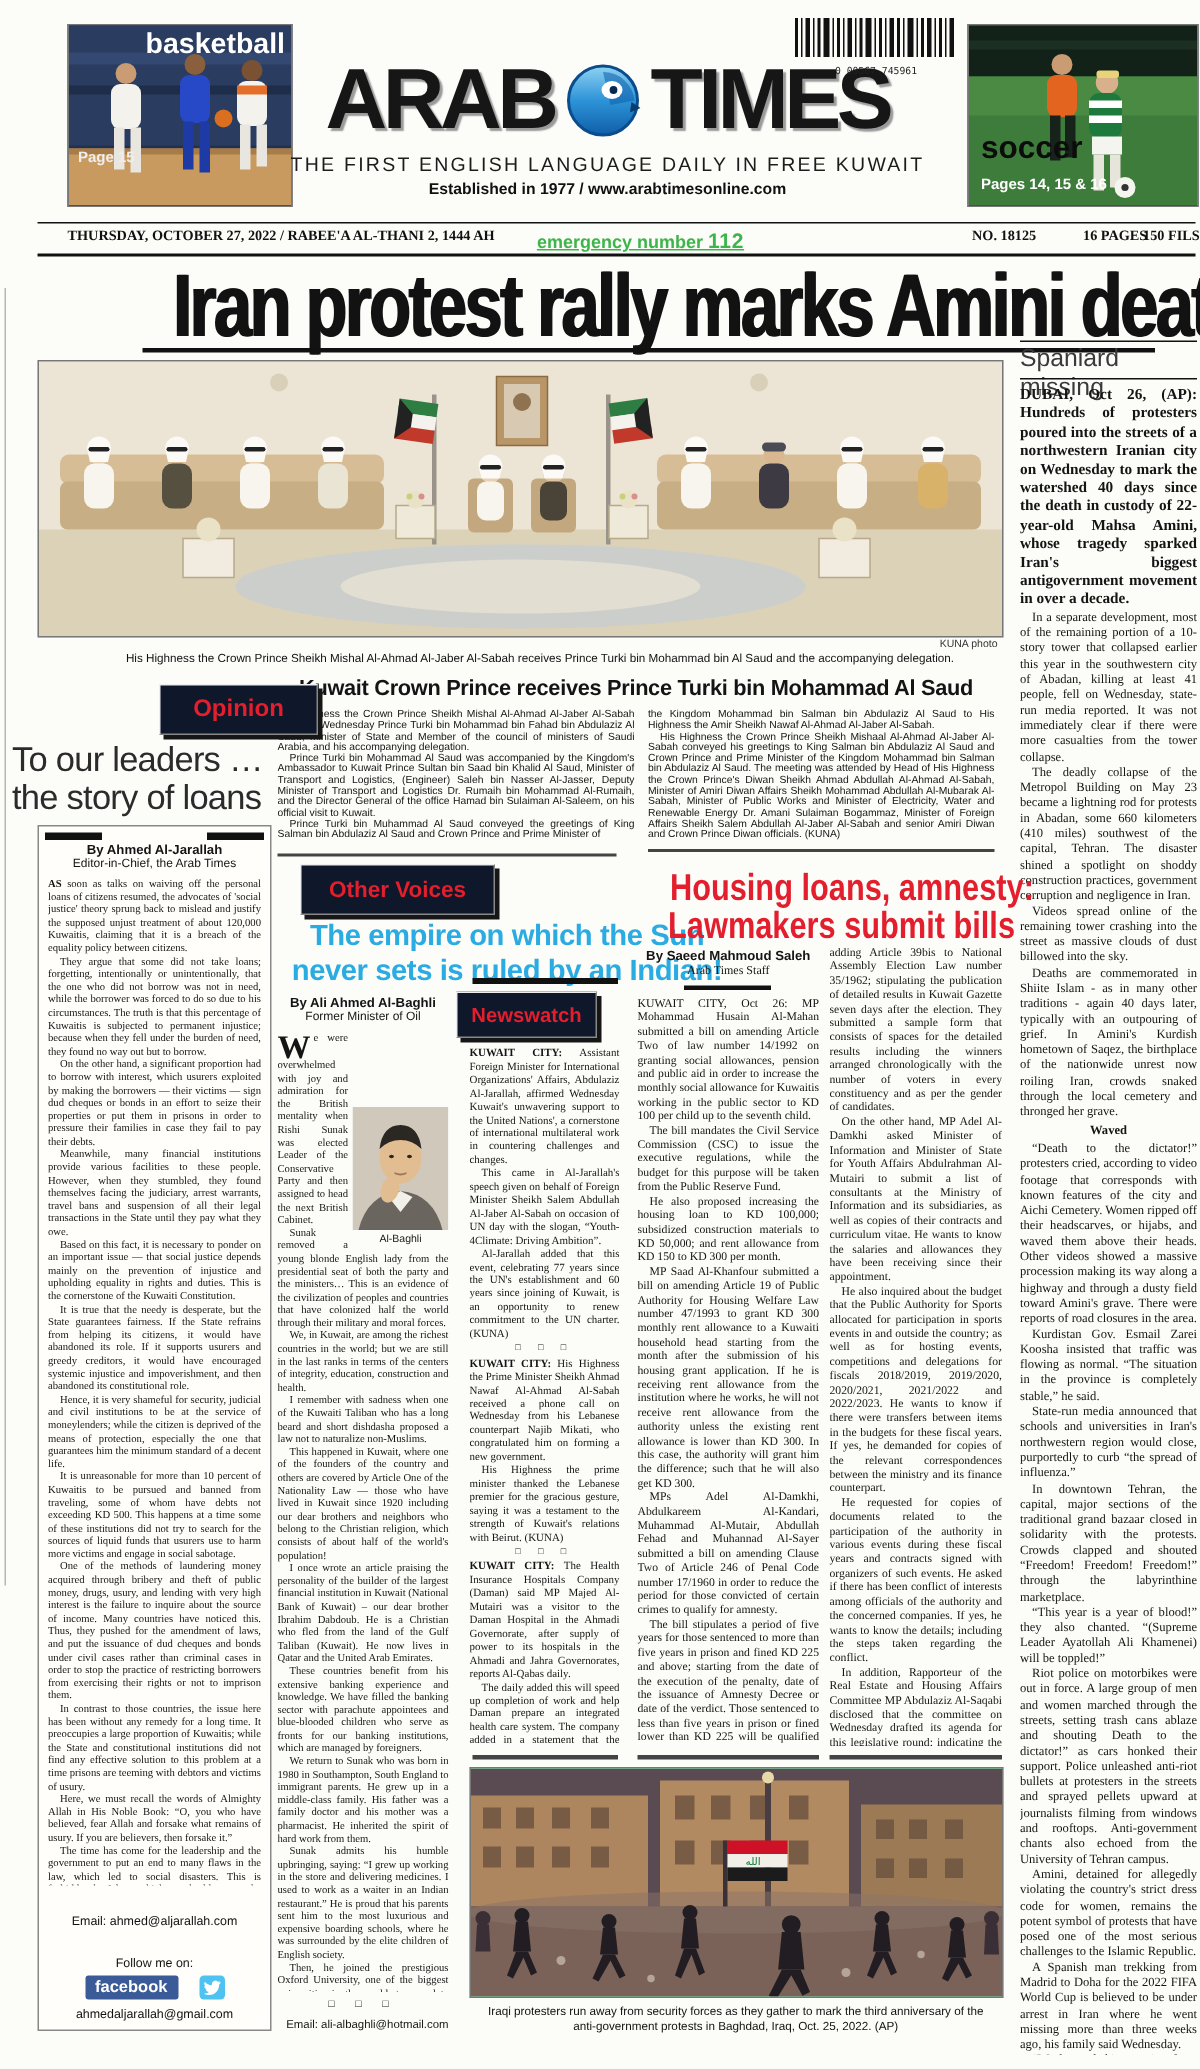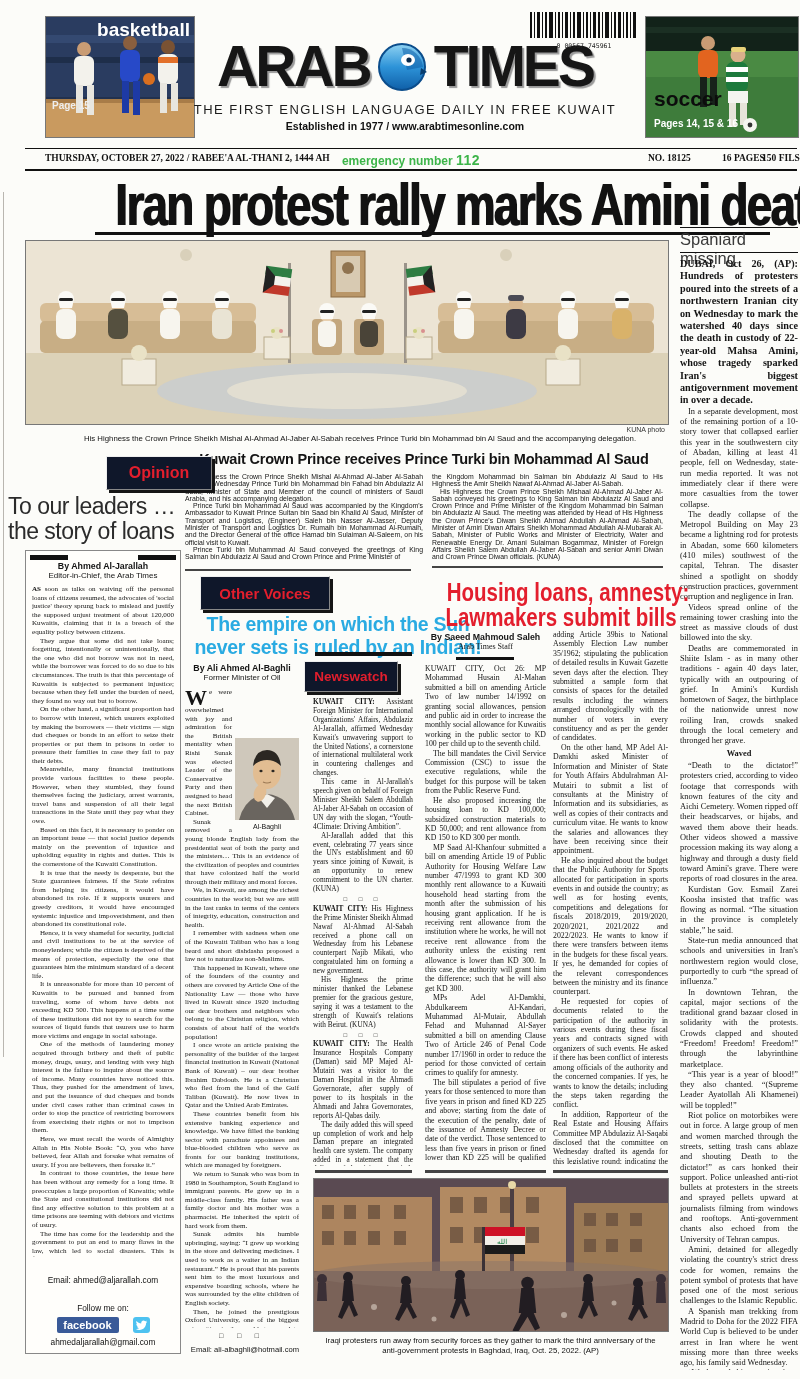--- a/index.html
+++ b/index.html
@@ -188,21 +188,21 @@
         <circle cx="104" cy="108" r="7" fill="#f5f5f0"></circle>
           <circle cx="104" cy="108" r="2.4" fill="#333"></circle>
       </g>
     </svg>
     <div class="ovl" style="left:8px;bottom:26px;font-size:21px;color:#0c0c0c;">soccer</div>
     <div class="ovl" style="left:8px;bottom:8px;font-size:10px;color:#fff;">Pages 14, 15 &amp; 16</div>
   </div>
 
   <div class="abs rule" style="left:25px;top:148px;width:772px;height:1px;"></div>
   <div class="abs dl" style="left:45px;top:153px;">THURSDAY, OCTOBER 27, 2022 / RABEE'A AL-THANI 2, 1444 AH</div>
-  <div class="abs dl-em" style="left:301px;top:152px;width:220px;">
+  <div class="abs dl-em" style="left:317px;top:152px;width:220px;text-decoration:underline;">
     <span>emergency number</span>
     <b>112</b>
   </div>
   <div class="abs dl" style="left:648px;top:153px;">NO. 18125</div>
   <div class="abs dl" style="left:722px;top:153px;">16 PAGES</div>
   <div class="abs dl" style="left:762px;top:153px;">150 FILS</div>
   <div class="abs rule" style="left:25px;top:169px;width:772px;height:2px;"></div>
 
   <div class="abs lead-hl-wrap" style="left:25px;top:176px;width:750px;">
     <span class="lead-hl">Iran protest rally marks Amini death</span>
@@ -363,22 +363,22 @@
     <div class="ncol serif7" style="margin:5px 6px 0;height:672px;">
         <p class="noind"><b>AS </b>soon as talks on waiving off the personal loans of citizens resumed, the advocates of 'social justice' theory sprung back to mislead and justify the supposed unjust treatment of about 120,000 Kuwaitis, claiming that it is a breach of the equality policy between citizens.</p>
         <p>They argue that some did not take loans; forgetting, intentionally or unintentionally, that the one who did not borrow was not in need, while the borrower was forced to do so due to his circumstances. The truth is that this percentage of Kuwaitis is subjected to permanent injustice; because when they fell under the burden of need, they found no way out but to borrow.</p>
         <p>On the other hand, a significant proportion had to borrow with interest, which usurers exploited by making the borrowers — their victims — sign dud cheques or bonds in an effort to seize their properties or put them in prisons in order to pressure their families in case they fail to pay their debts.</p>
         <p>Meanwhile, many financial institutions provide various facilities to these people. However, when they stumbled, they found themselves facing the judiciary, arrest warrants, travel bans and suspension of all their legal transactions in the State until they pay what they owe.</p>
         <p>Based on this fact, it is necessary to ponder on an important issue — that social justice depends mainly on the prevention of injustice and upholding equality in rights and duties. This is the cornerstone of the Kuwaiti Constitution.</p>
         <p>It is true that the needy is desperate, but the State guarantees fairness. If the State refrains from helping its citizens, it would have abandoned its role. If it supports usurers and greedy creditors, it would have encouraged systemic injustice and impoverishment, and then abandoned its constitutional role.</p>
         <p>Hence, it is very shameful for security, judicial and civil institutions to be at the service of moneylenders; while the citizen is deprived of the means of protection, especially the one that guarantees him the minimum standard of a decent life.</p>
         <p>It is unreasonable for more than 10 percent of Kuwaitis to be pursued and banned from traveling, some of whom have debts not exceeding KD 500. This happens at a time some of these institutions did not try to search for the sources of liquid funds that usurers use to harm more victims and engage in social sabotage.</p>
         <p>One of the methods of laundering money acquired through bribery and theft of public money, drugs, usury, and lending with very high interest is the failure to inquire about the source of income. Many countries have noticed this. Thus, they pushed for the amendment of laws, and put the issuance of dud cheques and bonds under civil cases rather than criminal cases in order to stop the practice of restricting borrowers from exercising their rights or not to imprison them.</p>
+        <p>In contrast to those countries, the issue here has been without any remedy for a long time. It preoccupies a large proportion of Kuwaitis; while the State and constitutional institutions did not find any effective solution to this problem at a time prisons are teeming with debtors and victims of usury.</p>
         <p>Here, we must recall the words of Almighty Allah in His Noble Book: “O, you who have believed, fear Allah and forsake what remains of usury. If you are believers, then forsake it.”</p>
-        <p>In contrast to those countries, the issue here has been without any remedy for a long time. It preoccupies a large proportion of Kuwaitis; while the State and constitutional institutions did not find any effective solution to this problem at a time prisons are teeming with debtors and victims of usury.</p>
         <p>The time has come for the leadership and the government to put an end to many flaws in the law, which led to social disasters. This is forbidden by Islam, which put the blame on the creditor because he wasted his money through lack of prudence.</p>
       </div>
     <div class="op-foot">
       <div>Email: ahmed@aljarallah.com</div>
       <div style="margin-top:18px;">Follow me on:</div>
       <div style="margin-top:4px;">
         <span class="fb-chip">facebook</span><span class="tw-chip"><svg width="17" height="16" viewBox="0 0 17 16">
               <path d="M14 4.5c-.4.2-.9.3-1.3.4.5-.3.8-.8 1-1.3-.5.3-1 .5-1.5.6A2.3 2.3 0 0 0 8.2 6c0 .2 0 .4.1.5-1.9-.1-3.6-1-4.8-2.4-.2.4-.3.8-.3 1.2 0 .8.4 1.5 1 2-.4 0-.7-.1-1-.3 0 1.1.8 2.1 1.9 2.3-.3.1-.7.1-1 .1.3.9 1.2 1.6 2.2 1.6A4.7 4.7 0 0 1 2.8 12a6.6 6.6 0 0 0 3.6 1c4.3 0 6.7-3.6 6.7-6.7v-.3c.4-.3.8-.7 1-1.2z" fill="#fff"></path>
             </svg></span>
       </div>

